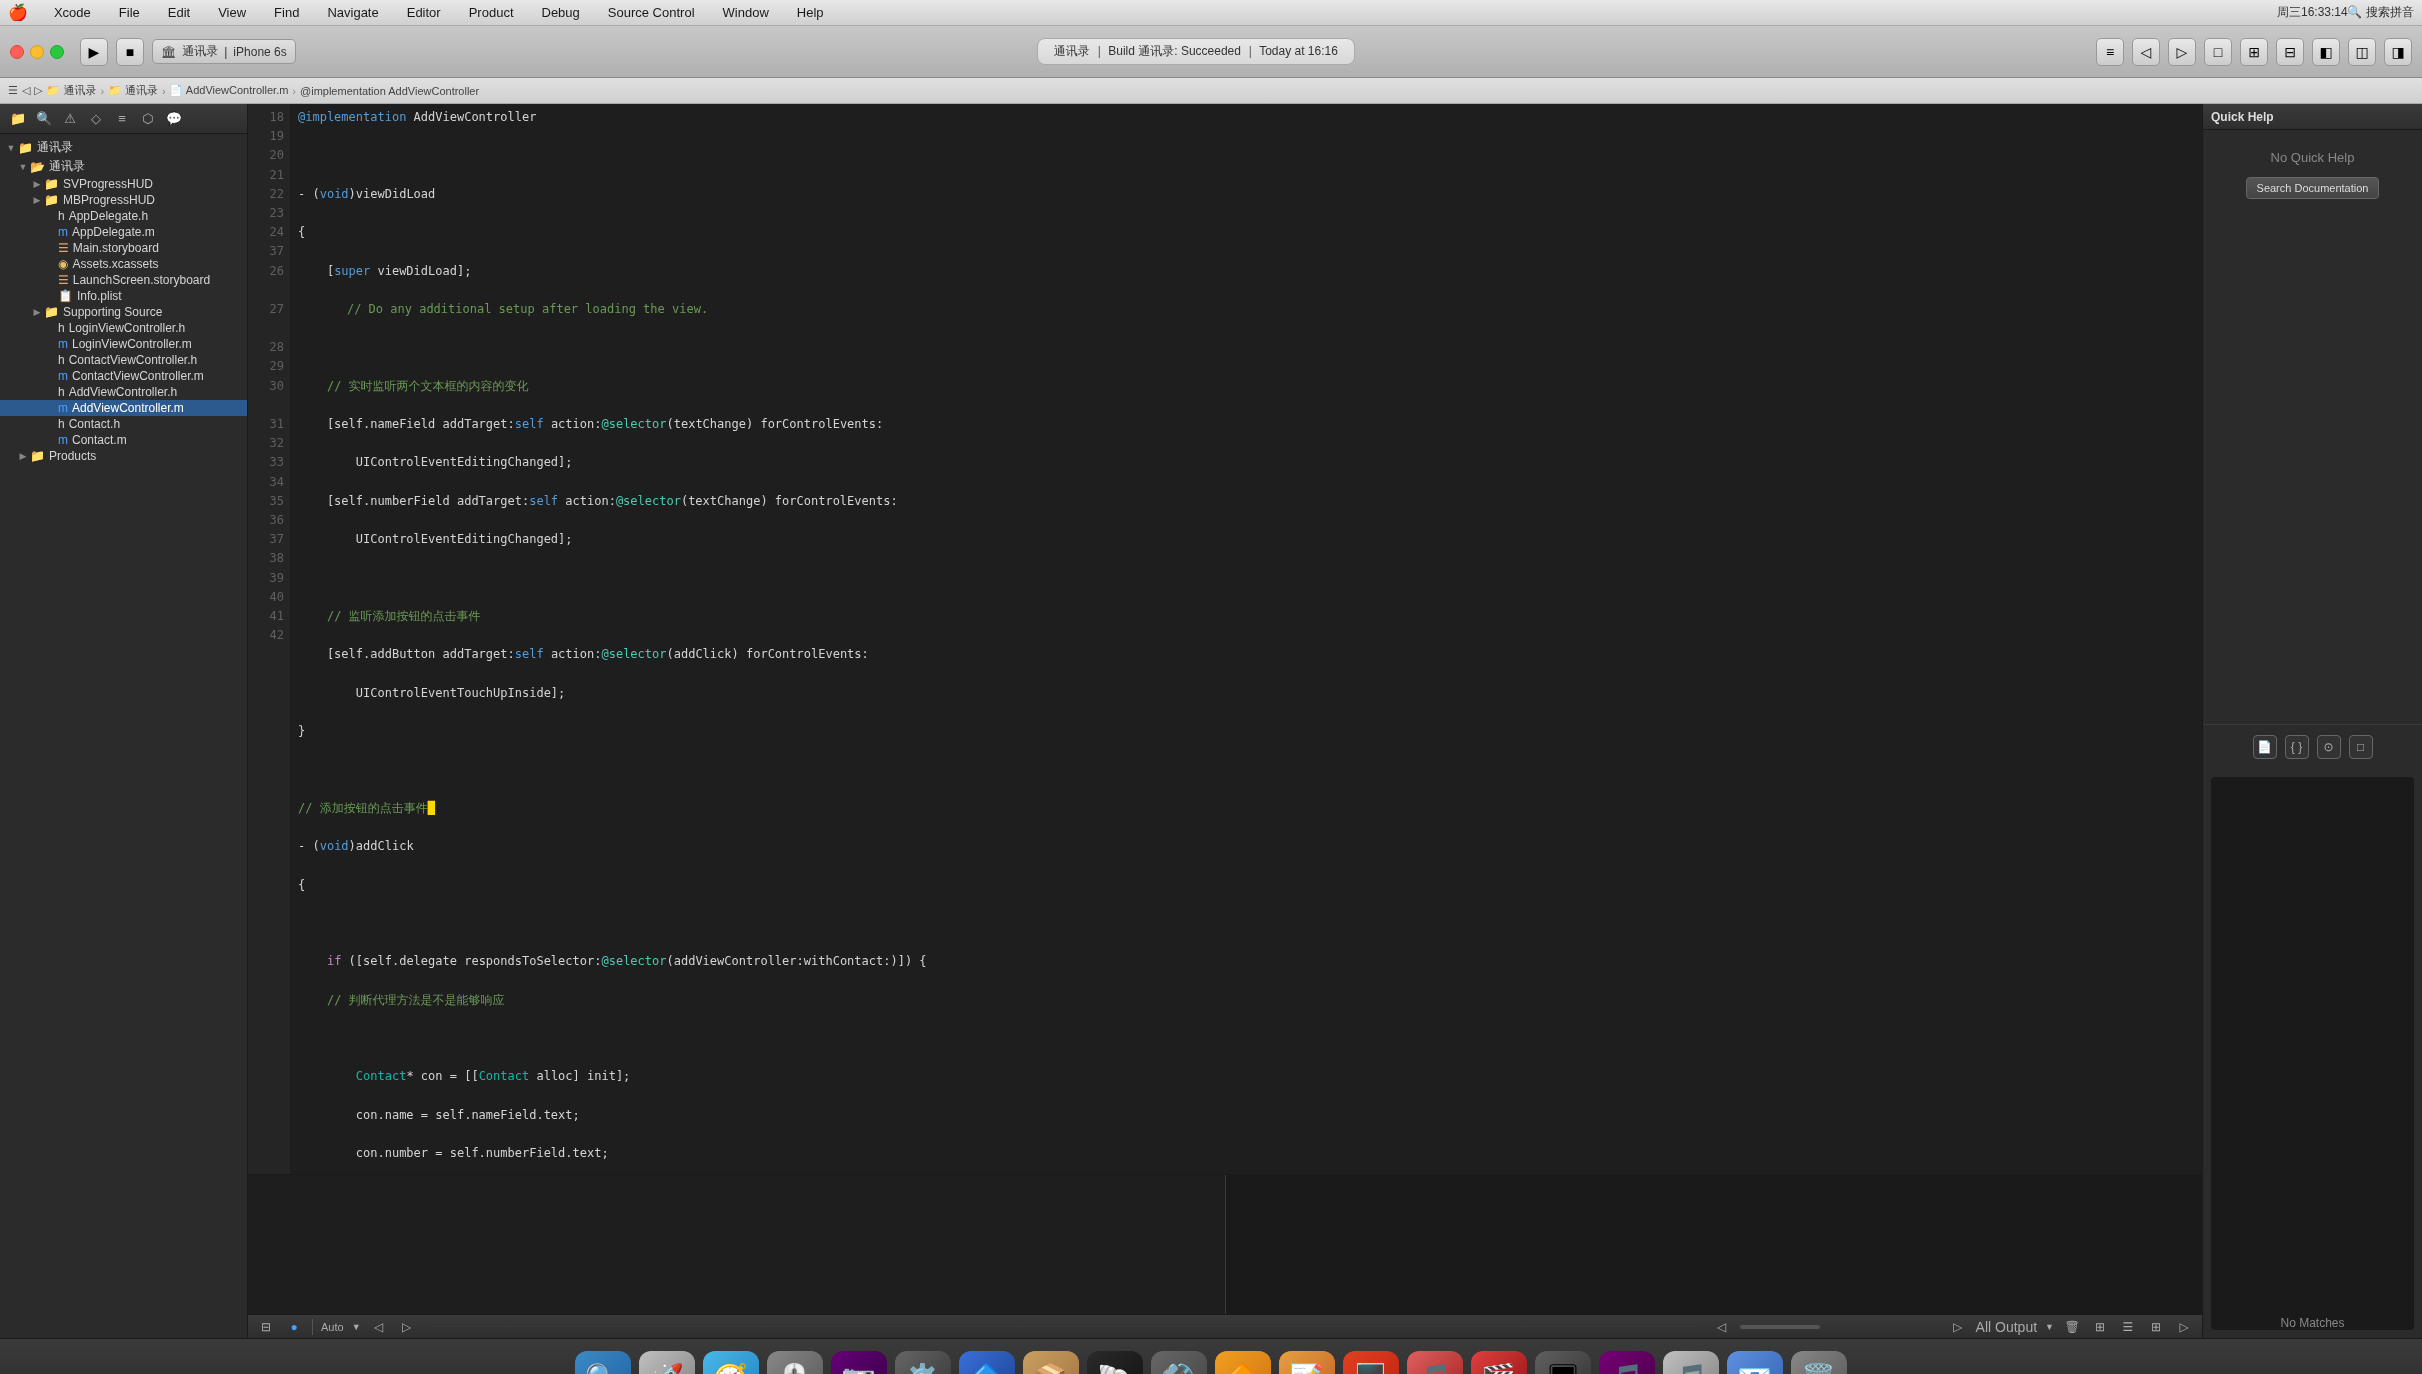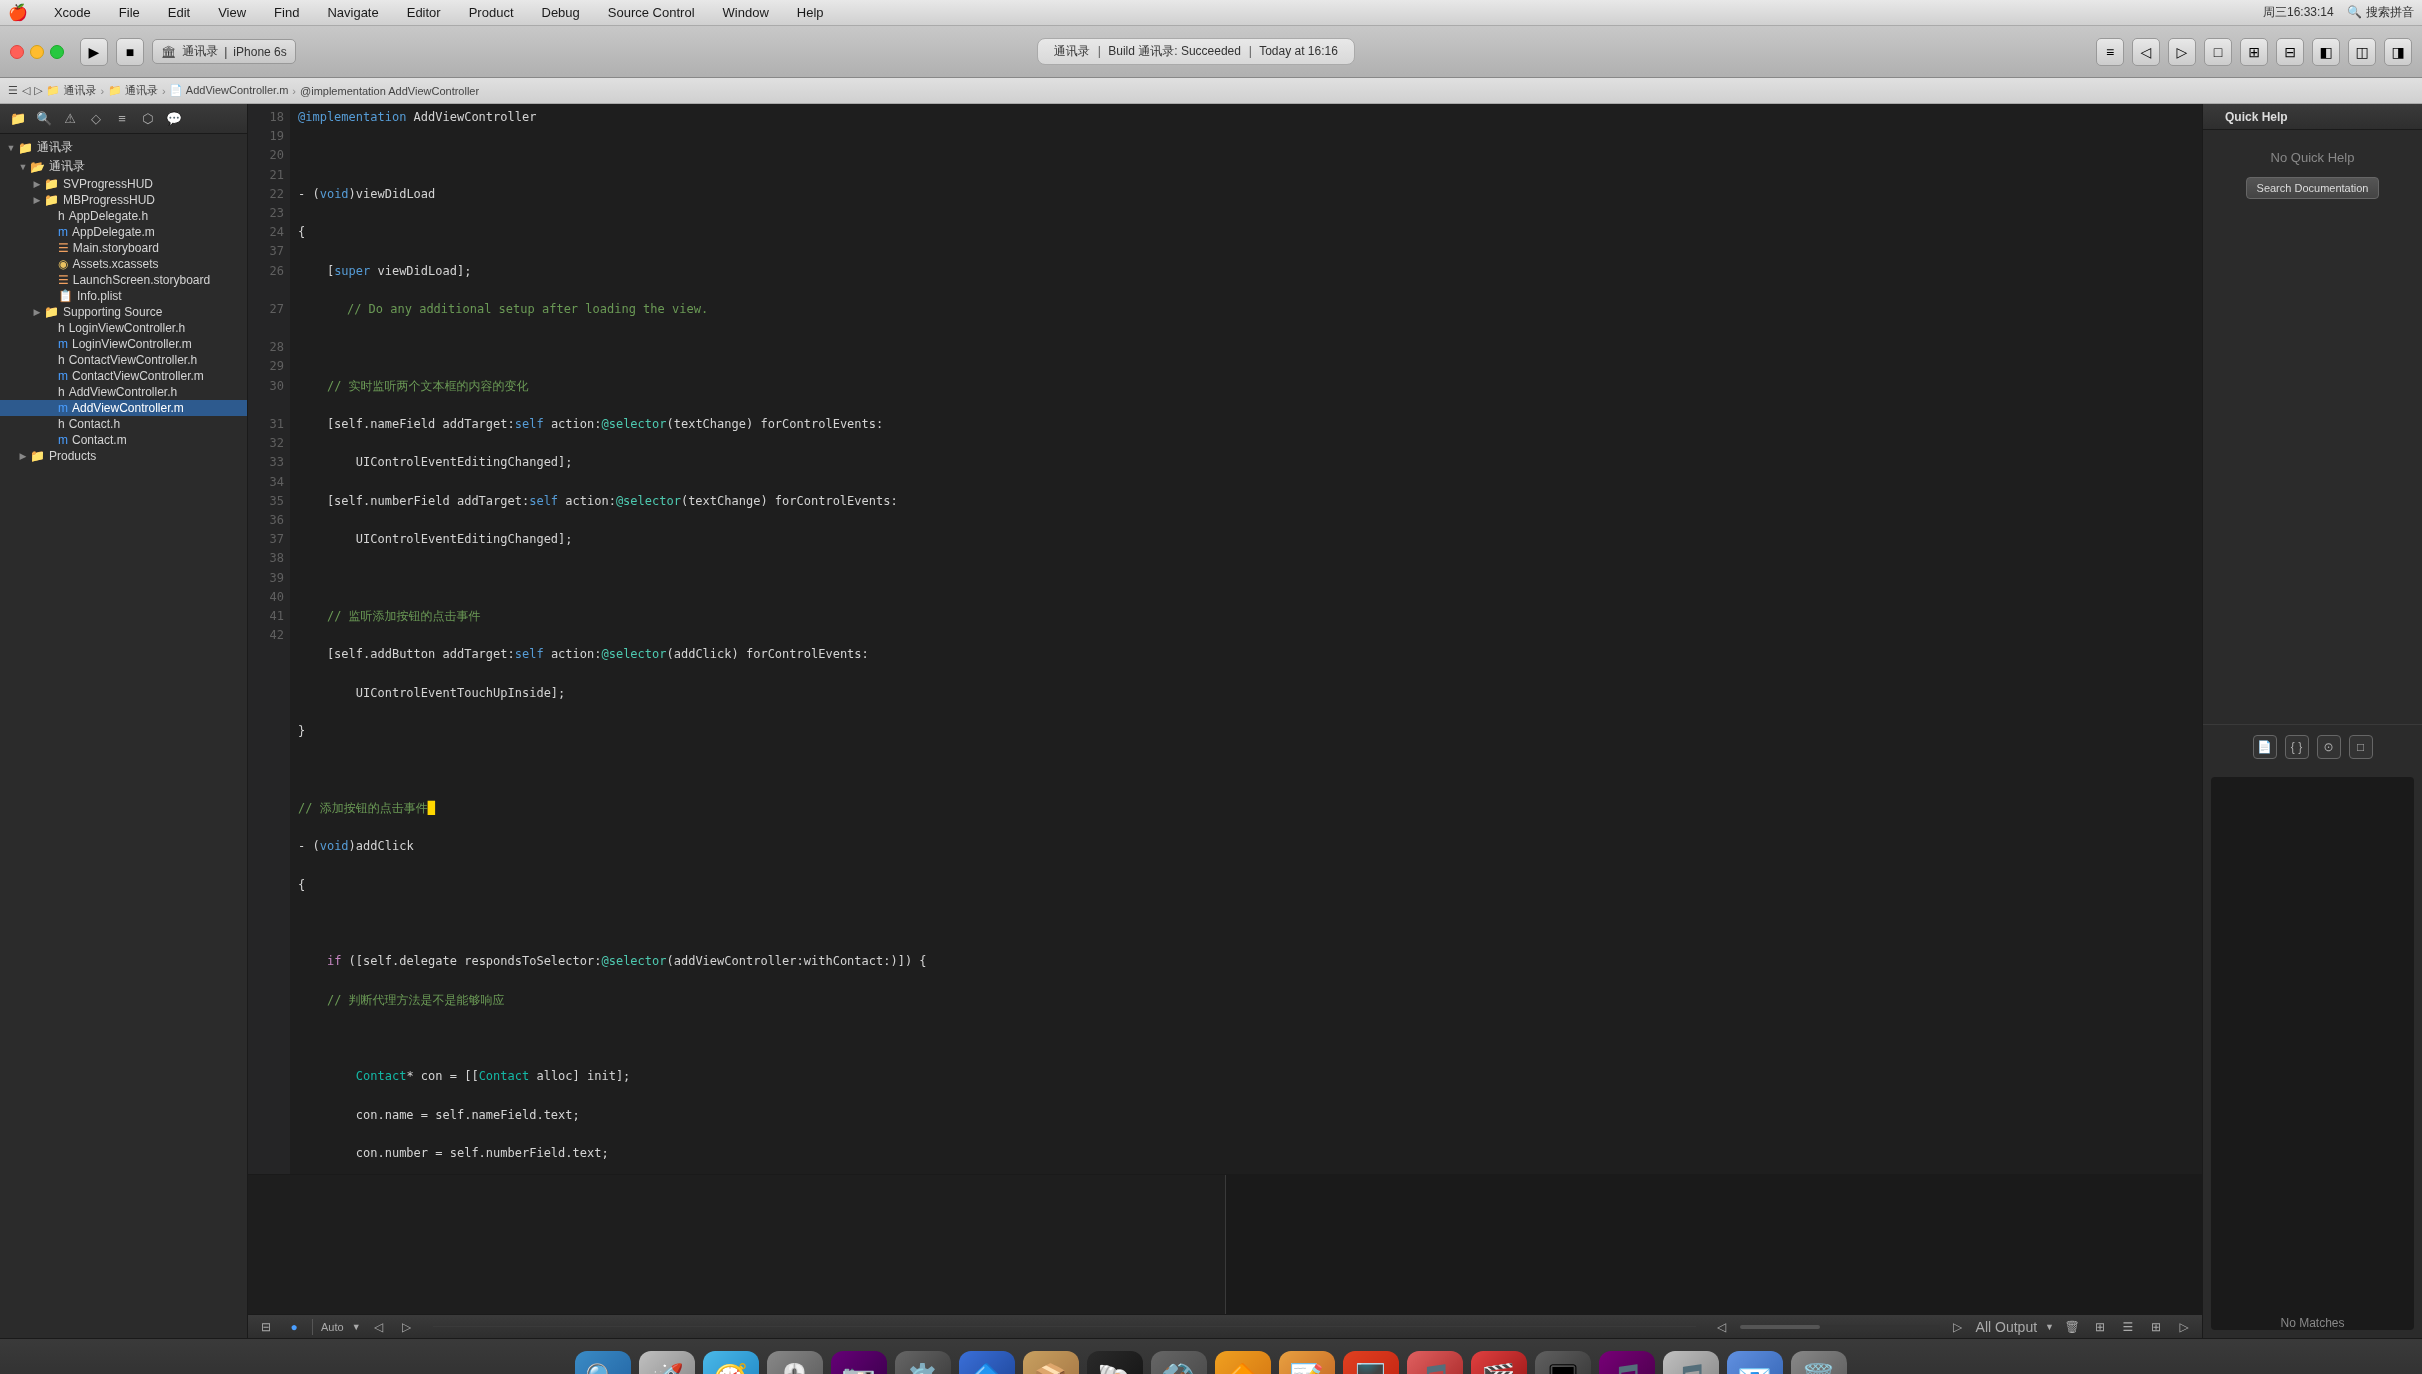--- a/index.html
+++ b/index.html
@@ -27,21 +27,21 @@
       font-size: 13px;
       color: #1a1a1a;
       cursor: pointer;
       padding: 2px 6px;
       border-radius: 3px;
     }
     .menubar-right {
       margin-left: auto;
       display: flex;
       align-items: center;
-      gap: 14px;
+      gap: 0;
       font-size: 12px;
       color: #333;
     }
 
     
     #toolbar {
       background: linear-gradient(180deg, #c8c8c8 0%, #b0b0b0 100%);
       height: 52px;
       display: flex;
       align-items: center;
@@ -207,21 +207,21 @@
       border-left: 1px solid #1a1a1a;
       display: flex;
       flex-direction: column;
       flex-shrink: 0;
     }
     #quick-help-header {
       background: linear-gradient(180deg, #3a3a3a 0%, #2e2e2e 100%);
       height: 26px;
       display: flex;
       align-items: center;
-      padding: 0 22px;
+      padding: 0 8px;
       border-bottom: 1px solid #1a1a1a;
       font-size: 12px;
       color: #ddd;
       font-weight: bold;
     }
     #quick-help-content {
       flex: 1;
       display: flex;
       flex-direction: column;
       align-items: center;

